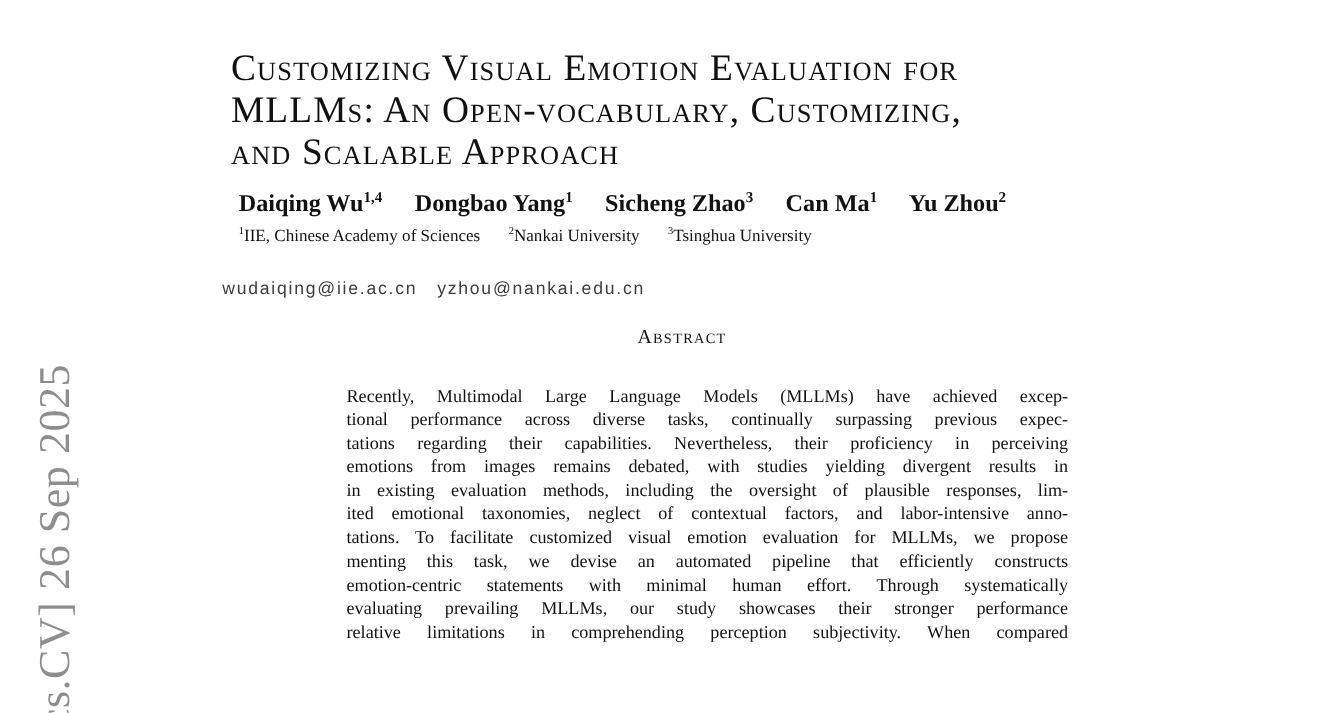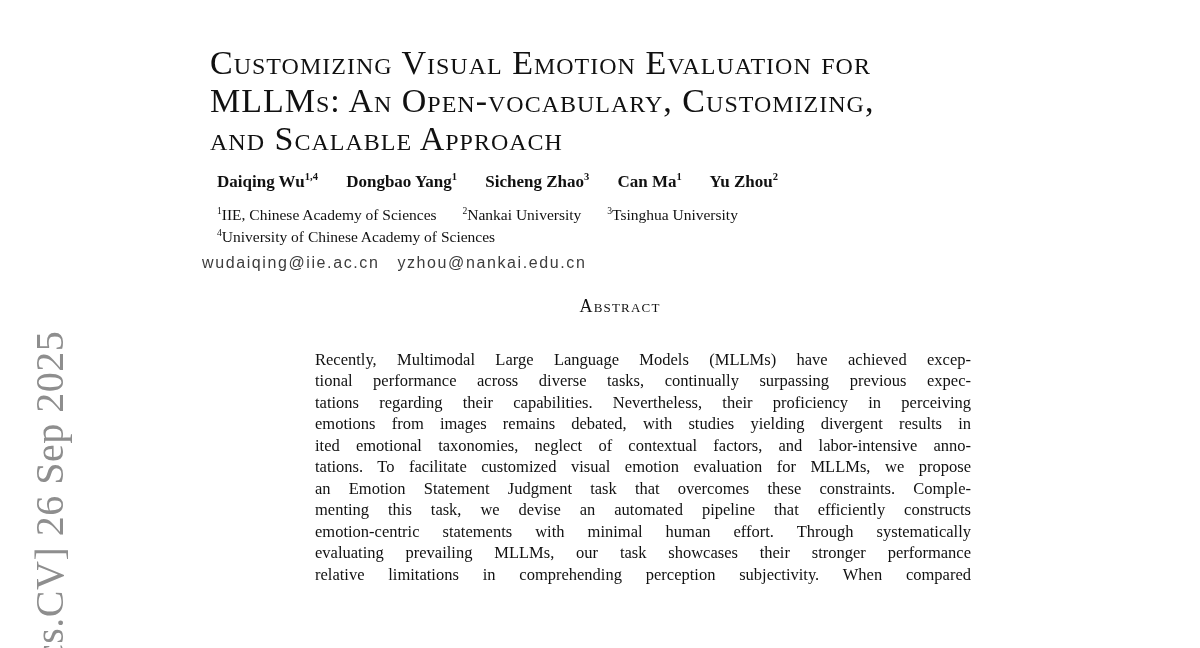--- a/index.html
+++ b/index.html
@@ -34,21 +34,21 @@
     font-size: 34px;
     line-height: 38px;
     letter-spacing: 1px;
     font-weight: 500;
   }
 
   .authors {
     position: absolute;
     left: 217px;
     top: 172px;
-    font-size: 17px;
+    font-size: 22px;
     font-weight: bold;
     white-space: nowrap;
   }
   .author { margin-right: 24px; }
   .author sup, .affil sup, .affil2 sup {
     font-size: 62%;
     vertical-align: super;
     line-height: 0;
   }
 
@@ -121,36 +121,33 @@
   <span class="author"><span>Can Ma</span><sup>1</sup></span>
   <span class="author"><span>Yu Zhou</span><sup>2</sup></span>
 </div>
 
 <div class="affiliations">
   <div>
     <span class="affil"><sup>1</sup><span>IIE, Chinese Academy of Sciences</span></span>
     <span class="affil"><sup>2</sup><span>Nankai University</span></span>
     <span class="affil"><sup>3</sup><span>Tsinghua University</span></span>
   </div>
-  <div>
-    <span class="affil2"><sup>4</sup><span>University of Chinese Academy of Sciences</span></span>
-  </div>
 </div>
 
 <div class="emails">
   <span class="email">wudaiqing@iie.ac.cn</span><span class="email">yzhou@nankai.edu.cn</span>
 </div>
 
 <div class="abstract-heading">Abstract</div>
 
 <div class="abstract-body">
   <div class="abs-line">Recently, Multimodal Large Language Models (MLLMs) have achieved excep-</div>
   <div class="abs-line">tional performance across diverse tasks, continually surpassing previous expec-</div>
   <div class="abs-line">tations regarding their capabilities. Nevertheless, their proficiency in perceiving</div>
   <div class="abs-line">emotions from images remains debated, with studies yielding divergent results in</div>
+  <div class="abs-line">in existing evaluation methods, including the oversight of plausible responses, lim-</div>
   <div class="abs-line">ited emotional taxonomies, neglect of contextual factors, and labor-intensive anno-</div>
   <div class="abs-line">tations. To facilitate customized visual emotion evaluation for MLLMs, we propose</div>
-  <div class="abs-line">an Emotion Statement Judgment task that overcomes these constraints. Comple-</div>
   <div class="abs-line">menting this task, we devise an automated pipeline that efficiently constructs</div>
   <div class="abs-line">emotion-centric statements with minimal human effort. Through systematically</div>
-  <div class="abs-line">evaluating prevailing MLLMs, our task showcases their stronger performance</div>
+  <div class="abs-line">evaluating prevailing MLLMs, our study showcases their stronger performance</div>
   <div class="abs-line last">relative limitations in comprehending perception subjectivity. When compared</div>
 </div>
 
 </body></html>

